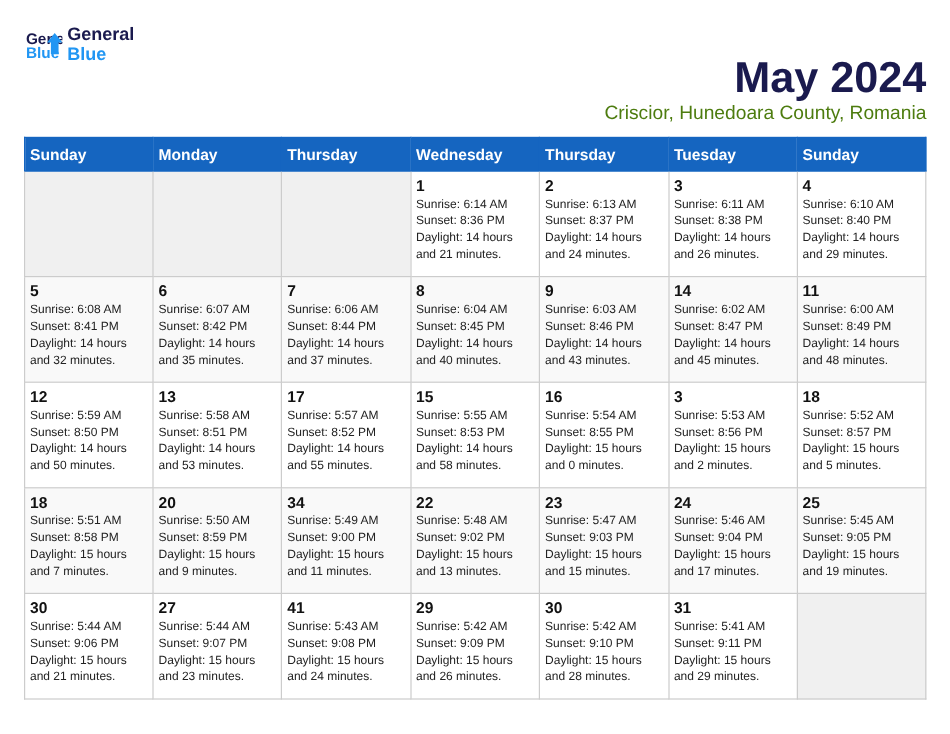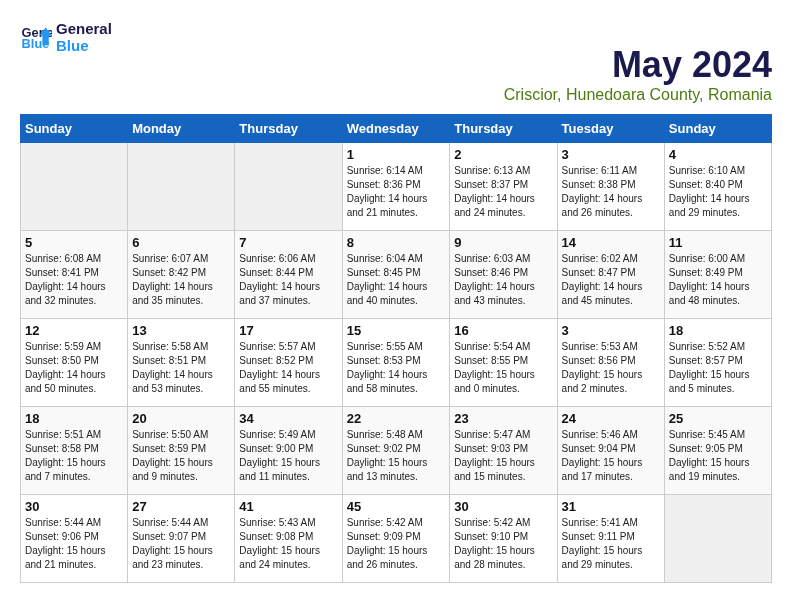--- a/index.html
+++ b/index.html
@@ -229,21 +229,21 @@
         </td>
         <td>
           <div class="day-num">27</div>
           <div class="day-info">Sunrise: 5:44 AM<br>Sunset: 9:07 PM<br>Daylight: 15 hours and 23 minutes.</div>
         </td>
         <td>
           <div class="day-num">41</div>
           <div class="day-info">Sunrise: 5:43 AM<br>Sunset: 9:08 PM<br>Daylight: 15 hours and 24 minutes.</div>
         </td>
         <td>
-          <div class="day-num">45</div>
+          <div class="day-num">29</div>
           <div class="day-info">Sunrise: 5:42 AM<br>Sunset: 9:09 PM<br>Daylight: 15 hours and 26 minutes.</div>
         </td>
         <td>
           <div class="day-num">30</div>
           <div class="day-info">Sunrise: 5:42 AM<br>Sunset: 9:10 PM<br>Daylight: 15 hours and 28 minutes.</div>
         </td>
         <td>
           <div class="day-num">31</div>
           <div class="day-info">Sunrise: 5:41 AM<br>Sunset: 9:11 PM<br>Daylight: 15 hours and 29 minutes.</div>
         </td>

